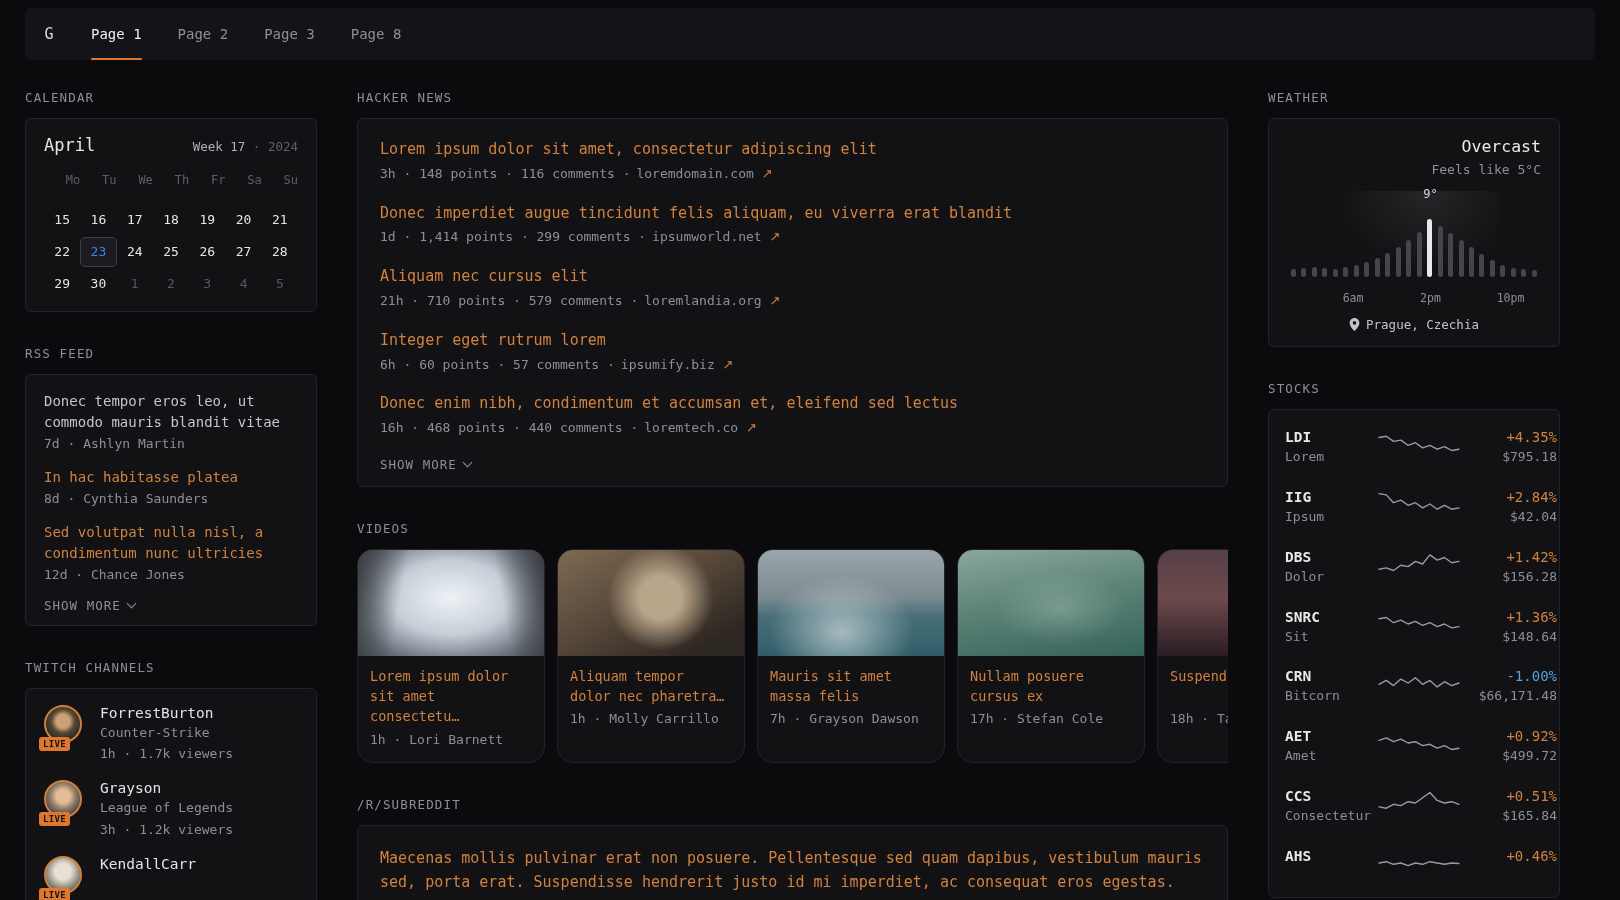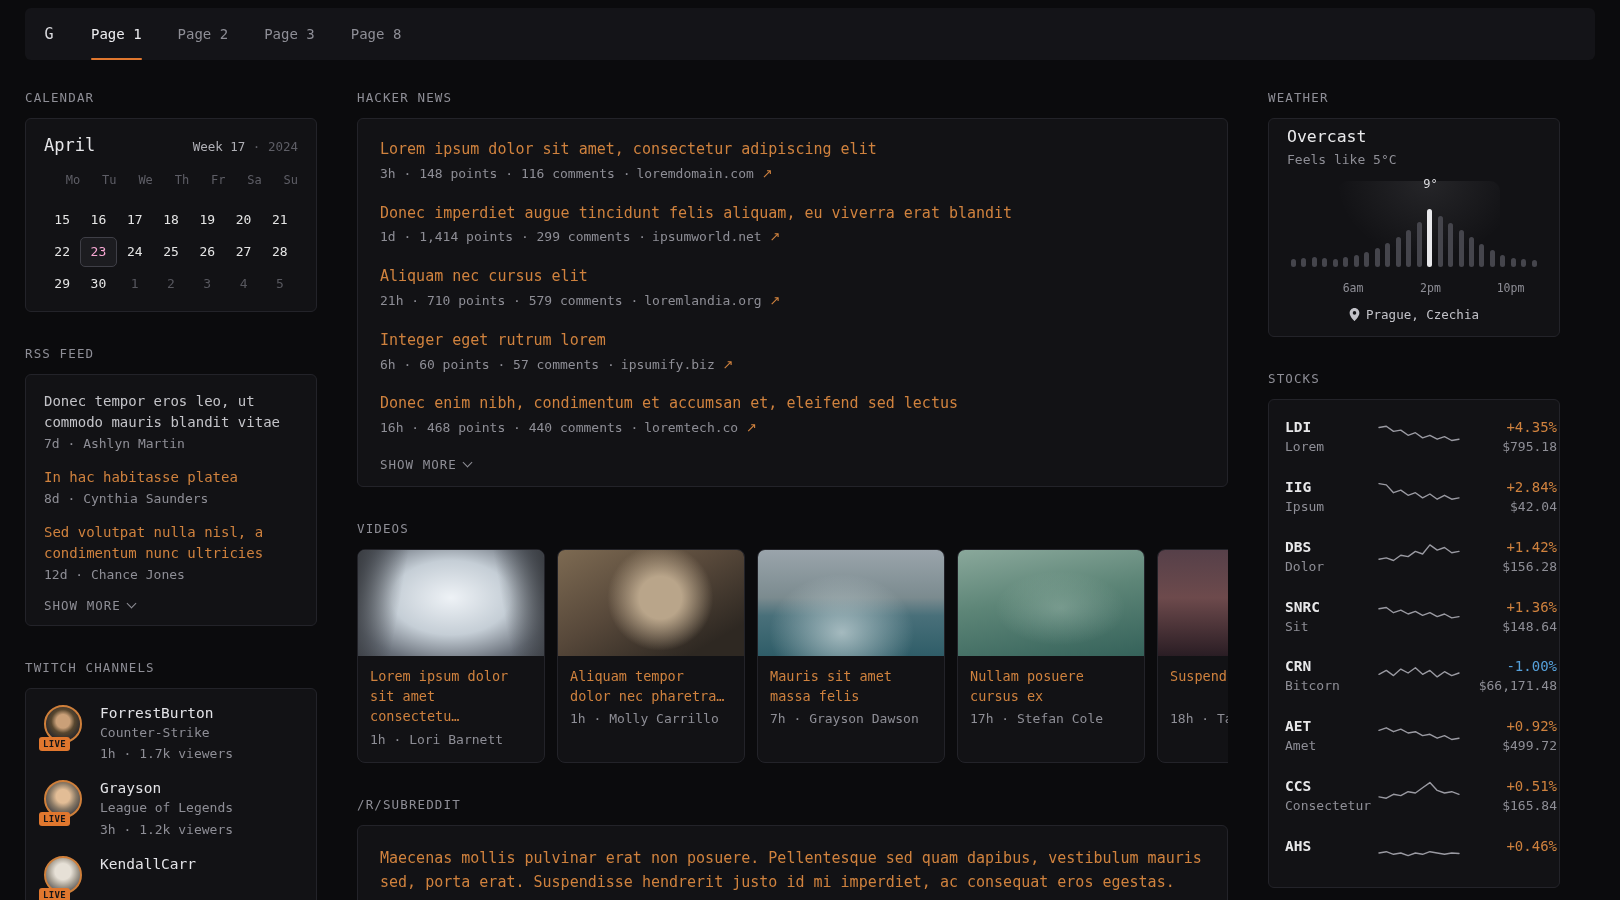--- a/index.html
+++ b/index.html
@@ -30,21 +30,21 @@
   
   .cal-card{padding:16px 18px 12px}
   .cal-head{display:flex;justify-content:space-between;align-items:baseline}
   .cal-month{font-size:17px;color:var(--bright)}
   .cal-week{font-size:12.5px;color:#b0b0b6}
   .cal-week .yr{color:var(--dim)}
   .cal-grid{display:grid;grid-template-columns:repeat(7,1fr);margin-top:12px;row-gap:2px}
   .dow{font-size:12px;color:var(--dim);text-align:right;padding:6px 0}
   .day{font-size:13px;color:#e5e5e5;text-align:center;height:30px;line-height:28px;border-radius:5px;border:1px solid transparent}
   .day.dim{color:#57575e}
-  .day.today{border-color:#3f3f47;background:#1c1c20;color:#f9a8d4}
+  .day.today{border-color:#3f3f47;background:#1c1c20;color:#3b82f6}
 
   
   .rss-card{padding:16px 18px 12px}
   .rss-item{margin-bottom:13px}
   .rss-title{display:block;font-size:14px;line-height:1.5;color:var(--accent)}
   .rss-title.read{color:#c4c4c9}
   .rss-item .meta{margin-top:2px}
   .show-more{background:none;border:none;color:var(--muted);font-family:inherit;font-size:12.5px;
              letter-spacing:.08em;padding:0;display:flex;align-items:center;gap:7px;cursor:pointer;margin-top:4px}
   .chev{width:7px;height:7px;border-left:1.5px solid var(--muted);border-bottom:1.5px solid var(--muted);
@@ -66,21 +66,21 @@
   
   .hn-card{padding:20px 22px 14px}
   .hn-item{margin-bottom:19px}
   .hn-title{display:block;font-size:15px;color:var(--accent);line-height:1.45}
   .hn-item .meta{margin-top:4px}
   .ext{color:var(--muted);margin-left:6px}
   .arrow{color:var(--accent);font-family:"DejaVu Sans",sans-serif}
 
   
   .videos-row{display:flex;gap:12px;overflow:hidden}
-  .video-card{flex:0 0 188px;background:var(--card);border:1px solid var(--border);border-radius:8px;overflow:hidden}
+  .video-card{flex:0 0 188px;background:var(--card);border:1px solid var(--border);border-radius:16px;overflow:hidden}
   .thumb{height:106px}
   .video-card .thumb.thumb-0{background:
       linear-gradient(100deg,#3a3d42 0%,rgba(58,61,66,0) 25%),
       linear-gradient(260deg,#3a3d42 0%,rgba(58,61,66,0) 25%),
       radial-gradient(ellipse at 50% 45%,#eef2f6 0%,#c5ced6 45%,#69707a 80%,#474c54 100%)}
   .video-card .thumb.thumb-1{background:
       radial-gradient(circle at 55% 45%,#b9a58a 0 18%,rgba(0,0,0,0) 45%),
       linear-gradient(150deg,#7d6a52 0%,#57483a 45%,#2e2822 85%)}
   .video-card .thumb.thumb-2{background:
       radial-gradient(ellipse at 45% 78%,rgba(220,230,232,.65),rgba(0,0,0,0) 50%),
@@ -91,21 +91,21 @@
   .video-card .thumb.thumb-4{background:linear-gradient(180deg,#564049 0%,#6d4a4c 45%,#2a1d24 100%)}
   .v-title{display:block;font-size:13.5px;color:var(--accent);line-height:1.5;margin:10px 12px 2px;min-height:40px}
   .v-meta{margin:4px 12px 12px}
 
   
   .reddit-card{padding:20px 22px}
   .reddit-title{display:block;font-size:15px;color:var(--accent);line-height:1.6}
   .reddit-card .meta{margin-top:6px}
 
   
-  .weather-card{padding:8px 18px 14px;text-align:left}
+  .weather-card{padding:18px 18px 14px;text-align:right}
   .w-cond{font-size:16.5px;color:#eaeaec}
   .w-feels{font-size:13px;color:var(--muted);margin-top:6px}
   .w-chart{position:relative;height:88px;margin-top:12px}
   .w-glow{position:absolute;left:20%;right:16%;top:2px;bottom:10px;border-radius:10px;
           background:radial-gradient(ellipse at 55% 0%,rgba(235,235,240,.09),rgba(0,0,0,0) 72%)}
   .w-bars{position:absolute;left:4px;right:4px;bottom:0;height:62px;display:flex;align-items:flex-end;justify-content:space-between}
   .w-bar{width:5px;border-radius:3px;background:#45454c}
   .w-bar.hl{background:#e9e9ec}
   .w-peak{position:absolute;left:56.5%;top:-2px;transform:translateX(-50%);font-size:12px;color:#dcdce0}
   .w-times{position:relative;height:16px;margin-top:14px}

